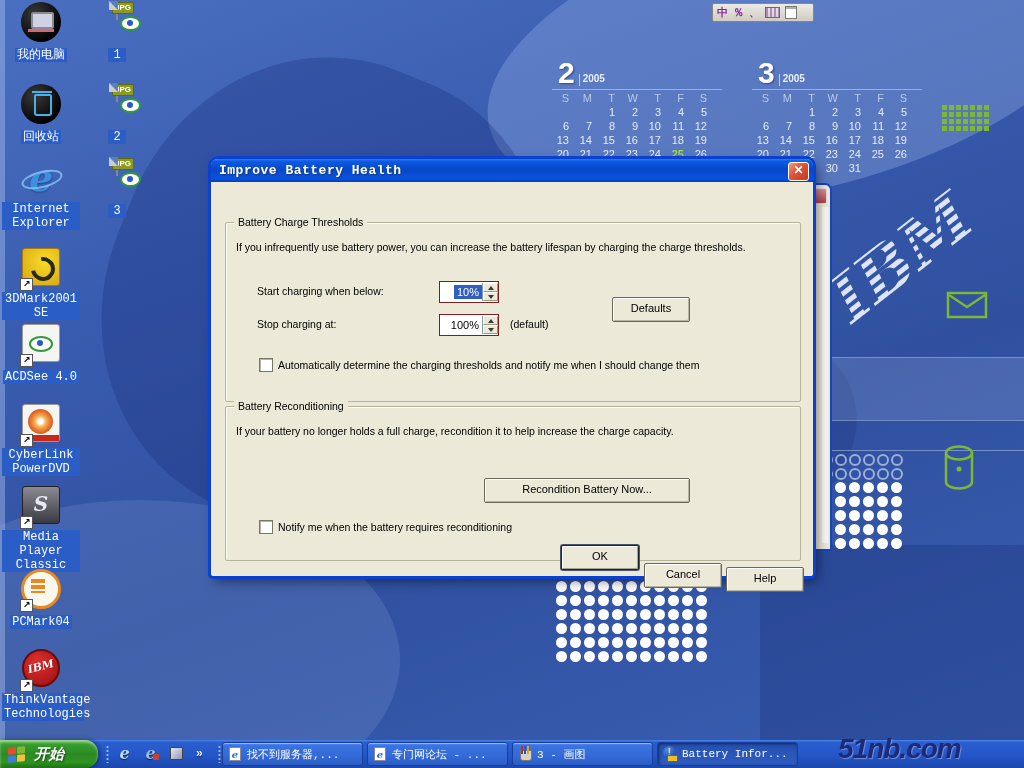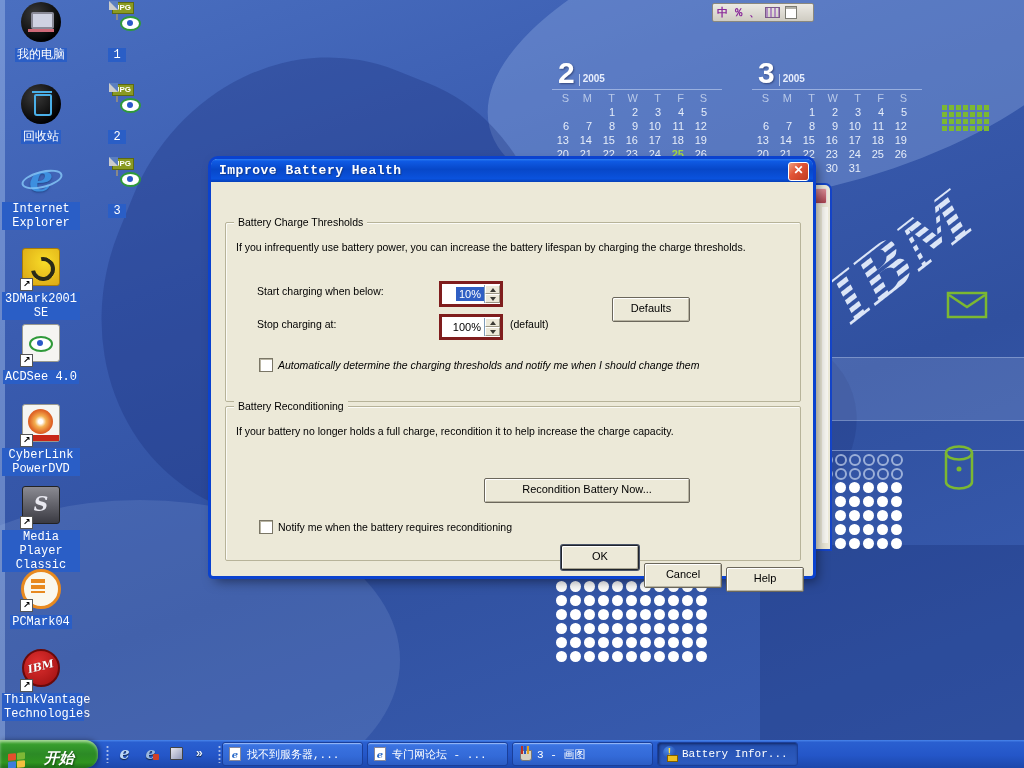--- a/index.html
+++ b/index.html
@@ -104,37 +104,37 @@
     background:linear-gradient(135deg,#f0a080 0%,#e25537 40%,#c03a20 100%);
     color:#fff;font:bold 12px "Liberation Sans",sans-serif;line-height:15px;text-align:center;cursor:pointer;}
   .group{position:absolute;border:1px solid #b7b399;border-radius:2px;
     box-shadow:inset 1px 1px 0 rgba(255,255,255,.8);margin-top:27px;}
   .group-label{position:absolute;left:8px;top:-7px;background:#ECE9D8;padding:0 4px;font-size:10.5px;}
   .dlg-text{position:absolute;white-space:nowrap;}
   .btn{position:absolute;background:#ECE9D8;border:1px solid #6b675b;border-radius:2px;
     box-shadow:inset 1px 1px 0 #fff,inset -1px -1px 0 #b8b4a2;
     font-size:11px;text-align:center;line-height:21px;cursor:pointer;}
   .btn.default{border:1px solid #20242c;box-shadow:inset 1px 1px 0 #fff,inset -1px -1px 0 #a8a492,0 0 0 1px #4a5468;}
-  .spin{position:absolute;width:58px;height:20px;background:#fff;border:3px solid #7f1d1d;display:flex;align-items:center;justify-content:flex-end;}
+  .spin{position:absolute;width:58px;height:20px;background:#fff;border:1px solid #7f1d1d;display:flex;align-items:center;justify-content:flex-end;}
   .spin-val{font-size:11px;padding:1px 3px;}
   .spin-val.sel{background:#2f5fc4;color:#fff;}
   .spin-btns{width:15px;height:18px;display:flex;flex-direction:column;border-left:1px solid #7F9DB9;}
   .spin-b{flex:1;background:#ECE9D8;border:1px solid #fff;border-right-color:#9a9684;border-bottom-color:#9a9684;
     display:flex;align-items:center;justify-content:center;cursor:pointer;}
   .tri-up{width:0;height:0;border-left:3px solid transparent;border-right:3px solid transparent;border-bottom:4px solid #3a3a34;}
   .tri-dn{width:0;height:0;border-left:3px solid transparent;border-right:3px solid transparent;border-top:4px solid #3a3a34;}
   .cb{position:absolute;width:12px;height:12px;background:#fff;border:1px solid #7a7666;
     box-shadow:inset 1px 1px 0 #b8b4a2;cursor:pointer;}
   
   #taskbar{position:absolute;left:0;top:740px;width:1024px;height:28px;z-index:50;
     background:linear-gradient(180deg,#4a86ec 0%,#2a5fd0 8%,#2456c8 55%,#1c47ab 100%);}
   #startbtn{position:absolute;left:0;top:0;width:98px;height:28px;border-radius:0 13px 13px 0;cursor:pointer;
     background:linear-gradient(180deg,#63bb4c 0%,#379e2d 15%,#2c8a26 50%,#2f941f 80%,#1e6f18 100%);
     box-shadow:inset 0 2px 3px rgba(255,255,255,.45),2px 0 5px rgba(0,0,0,.4);
-    display:flex;align-items:flex-end;gap:19px;padding-left:8px;box-sizing:border-box;}
+    display:flex;align-items:center;gap:9px;padding-left:8px;box-sizing:border-box;}
   #startflag{width:17px;height:15px;display:grid;grid-template-columns:8px 8px;grid-gap:1px;transform:skewY(-6deg);}
   #startflag i{display:block;border-radius:1px;}
   #startlabel{color:#fff;font-style:italic;font-weight:bold;font-size:15px;text-shadow:1px 1px 2px rgba(0,0,0,.5);}
   .qsep{position:absolute;top:5px;width:3px;height:18px;
     background-image:radial-gradient(circle,rgba(255,255,255,.6) 1px,transparent 1.2px);background-size:3px 4px;}
   #quicklaunch{position:absolute;left:104px;top:0;width:114px;height:28px;}
   .ql{position:absolute;top:5px;width:17px;height:17px;cursor:pointer;}
   .ql-e{font:italic bold 16px "DejaVu Serif",serif;color:#bcd8f8;line-height:17px;text-align:center;display:block;text-shadow:0 1px 1px #123;}
   .ql-e.v2{color:#9ab8e0;}
   .ql-e.v2::after{content:'';position:absolute;right:0;bottom:2px;width:6px;height:6px;background:#d04028;border-radius:1px;}
@@ -544,21 +544,21 @@
               <i class="tri-up"></i>
             </span>
             <span class="spin-b">
               <i class="tri-dn"></i>
             </span>
           </span>
       </span>
       <span class="dlg-text" style="left:284px;top:95px;">(default)</span>
 
       <span class="cb" style="left:33px;top:135px;"></span>
-      <span class="dlg-text" style="left:52px;top:136px;font-style:italic;">Automatically determine the charging thresholds and notify me when I should change them</span>
+      <span class="dlg-text" style="left:52px;top:136px;">Automatically determine the charging thresholds and notify me when I should change them</span>
     </div>
 
     <div class="group" style="left:14px;top:220px;width:574px;height:153px;">
       <span class="group-label">Battery Reconditioning</span>
       <span class="dlg-text" style="left:10px;top:18px;">If your battery no longer holds a full charge, recondition it to help increase the charge capacity.</span>
       <span class="btn" style="left:258px;top:71px;width:204px;height:23px;">Recondition Battery Now...</span>
       <span class="cb" style="left:33px;top:113px;"></span>
       <span class="dlg-text" style="left:52px;top:114px;">Notify me when the battery requires reconditioning</span>
     </div>
 
@@ -620,13 +620,14 @@
         <div class="task active">
           <span class="ti">
             <span class="ti-bang">!</span>
             <span class="ti-batt"></span>
           </span>
           <span class="task-label">Battery Infor...</span>
         </div>
       </div>
   </div>
 
+  <div id="watermark">51nb.com</div>
 </div>
 
 </body></html>

